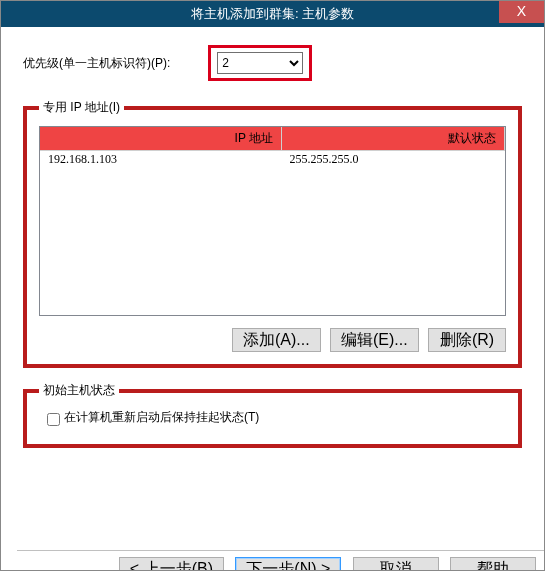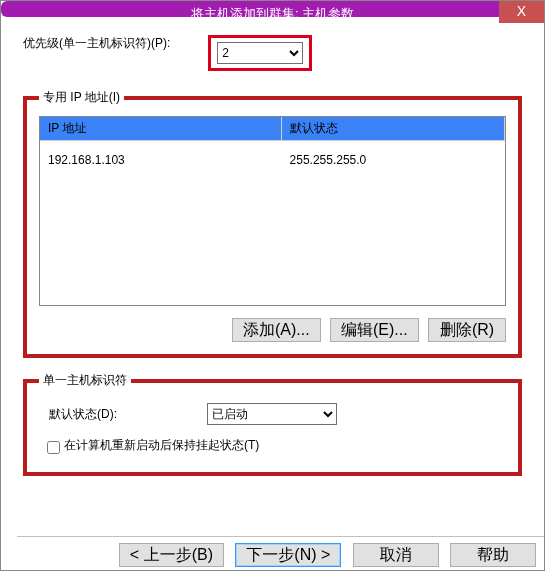--- a/index.html
+++ b/index.html
@@ -8,49 +8,48 @@
     font-family: "Microsoft YaHei", "SimSun", Tahoma, sans-serif;
     font-size: 12px;
     background: #fff;
     width: 545px;
     height: 571px;
     overflow: hidden;
     position: relative;
     border: 1px solid #888;
   }
   .titlebar {
-    background: #a21caf;
+    background: #0c4a6e;
     color: #fff;
-    height: 16px;
+    height: 26px;
     line-height: 26px;
     position: relative;
     text-align: center;
     font-size: 13px;
-    border-radius: 6px;
   }
   .close-btn {
     position: absolute;
     right: 0;
     top: 0;
     width: 45px;
     height: 22px;
     background: #c75050;
     color: #fff;
     text-align: center;
     line-height: 20px;
     font-size: 14px;
     font-family: Arial, sans-serif;
     cursor: pointer;
   }
   .content {
     padding: 18px 22px 0 22px;
   }
   .priority-row {
     display: flex;
-    align-items: flex-start;
+    align-items: center;
     margin-bottom: 18px;
   }
   .priority-label {
     flex: 0 0 auto;
   }
   .priority-select-wrap {
     margin-left: 38px;
     border: 3px solid #d9001b;
     padding: 4px 6px;
   }
@@ -77,29 +76,30 @@
     background: #fff;
     margin-bottom: 12px;
     overflow: hidden;
   }
   .ip-table {
     width: 100%;
     border-collapse: collapse;
     font-size: 12px;
   }
   .ip-table th {
-    text-align: left;
+    text-align: right;
     font-weight: normal;
-    background: #3b82f6;
+    background: #ef4444;
     padding: 3px 8px;
     border-bottom: 1px solid #d0d0d0;
     border-right: 1px solid #d0d0d0;
   }
   .ip-table td {
-    padding: 12px 8px;
+    padding: 1px 8px;
+    font-family: Liberation Serif, serif;
   }
   .btn-row {
     text-align: right;
   }
   button.win {
     font-family: inherit;
     font-size: 16px;
     min-width: 78px;
     height: 24px;
     background: #e1e1e1;
@@ -123,21 +123,21 @@
     display: flex;
     align-items: flex-end;
   }
   .cb-row input { margin: 0 4px 0 0; }
 
   .bottom-bar {
     position: absolute;
     left: 16px;
     right: 0;
     bottom: 0;
-    height: 34px;
+    height: 20px;
     border-top: 1px solid #c0c0c0;
     padding: 6px 8px 0 0;
     text-align: right;
     background: #fff;
   }
   .bottom-bar button.win { min-width: 86px; margin-left: 8px; }
   .bottom-bar button.primary {
     border: 1px solid #3399ff;
     box-shadow: inset 0 0 0 1px #a3d1ff;
   }
@@ -182,27 +182,21 @@
       </table>
     </div>
     <div class="btn-row">
       <button class="win">添加(A)...</button>
       <button class="win">编辑(E)...</button>
       <button class="win">删除(R)</button>
     </div>
   </fieldset>
 
   <fieldset>
-    <legend>单一主机标识符</legend>
-    <div class="status-row">
-      <label>默认状态(D):</label>
-      <select class="status-select">
-        <option>已启动</option>
-      </select>
-    </div>
+    <legend>初始主机状态</legend>
     <div class="cb-row">
       <input type="checkbox" style="">
       <label>在计算机重新启动后保持挂起状态(T)</label>
     </div>
   </fieldset>
 
 </div>
 
 <div class="bottom-bar">
   <button class="win">&lt; 上一步(B)</button>

